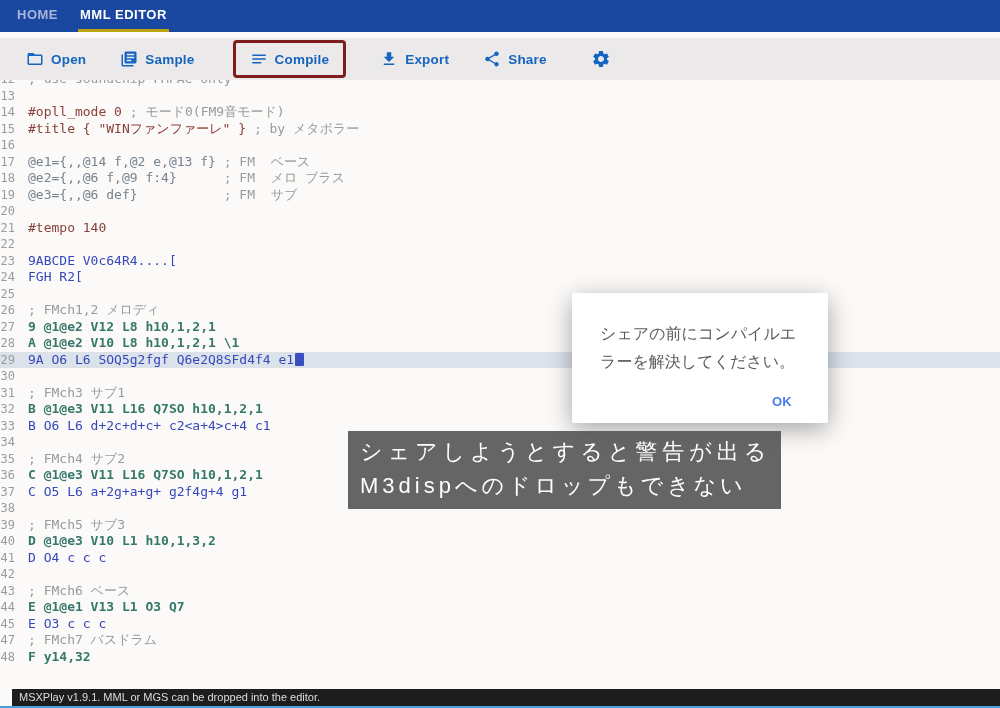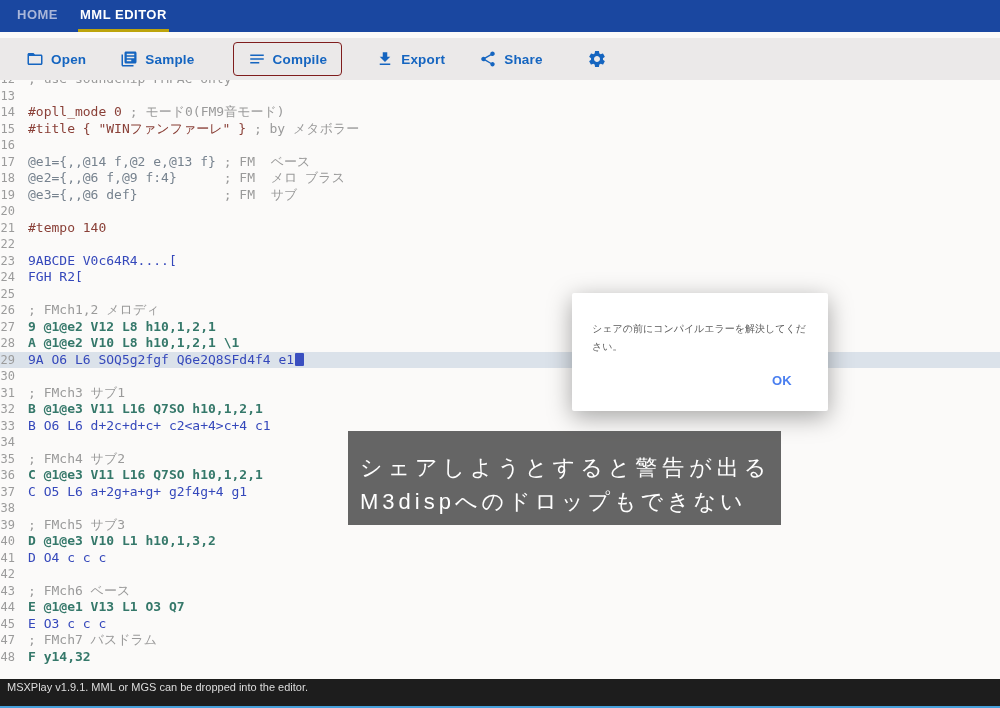--- a/index.html
+++ b/index.html
@@ -25,21 +25,21 @@
   .toolbar {
     position:absolute; top:38px; left:0; right:0; height:42px;
     background:#ebe9e9; display:flex; align-items:center; padding-left:12px;
   }
   .tbtn {
     display:flex; align-items:center; gap:7px; background:transparent; border:none;
     color:#1565c0; font-family:"Liberation Sans",sans-serif; font-size:13.5px; font-weight:700;
     padding:7px 14px; margin-right:6px; cursor:pointer; border-radius:4px; letter-spacing:0.2px;justify-content:flex-end;
   }
   .tbtn svg { display:block; }
-  .tbtn.outlined { border:1px solid #7f1d1d; margin-left:18px; margin-right:20px; }
+  .tbtn.outlined { border:3px solid #7f1d1d; margin-left:18px; margin-right:20px; }
   .tbtn.gearbtn { margin-left:14px; padding:7px 10px; }
 
   
   .editor {
     position:absolute; top:80px; left:0; right:0; bottom:19px;
     background:#fbfaf9; overflow:hidden;
   }
   .ed-content { margin-top:-9px; }
   .ed-row {
     display:flex; height:16.5px; line-height:16.5px; white-space:pre;
@@ -60,39 +60,39 @@
     display:inline-block; width:9px; height:13px; background:#3a4fc0;
     vertical-align:-2px; margin-left:1px; border-radius:1px;
   }
 
   
   .dialog {
     position:absolute; left:572px; top:293px; width:256px; min-height:118px;
     background:#ffffff; border-radius:2px; box-shadow:0 6px 24px rgba(0,0,0,0.35);
   }
   .dialog-message {
-    padding:27px 18px 16px 20px; font-size:10px; color:#5a5a5a; line-height:1.75;
+    padding:27px 18px 16px 28px; font-size:16px; color:#5a5a5a; line-height:1.75;
   }
   .dialog-actions { text-align:right; padding:0 36px 13px 0; }
   .dialog-ok {
     background:transparent; border:none; color:#4a7ff0; font-size:13px; font-weight:600;
     font-family:"Liberation Sans",sans-serif; cursor:pointer; letter-spacing:0.3px;
   }
 
   
   .annotation {
     position:absolute; left:348px; top:431px; display:inline-block;
-    background:rgba(80,80,80,0.88); color:#ffffff; padding:20px 10px 6px 12px;
+    background:rgba(80,80,80,0.88); color:#ffffff; padding:4px 10px 6px 12px;
   }
   .annotation .a-line1 { font-size:22px; letter-spacing:5px; line-height:34px; }
   .annotation .a-line2 { font-size:22px; letter-spacing:4px; line-height:34px; }
 
   
   .statusbar {
-    position:absolute; left:0; right:0; bottom:2px; height:27px;
+    position:absolute; left:12px; right:0; bottom:2px; height:17px;
     background:#1d1d1d; color:#dddddd; font-size:11px; line-height:17px; padding-left:7px;
   }
   .bottom-strip {
     position:absolute; left:0; right:0; bottom:0; height:2px; background:#46a0db;
   }
 </style>
 </head>
 <body>
 
 <div class="screen">

